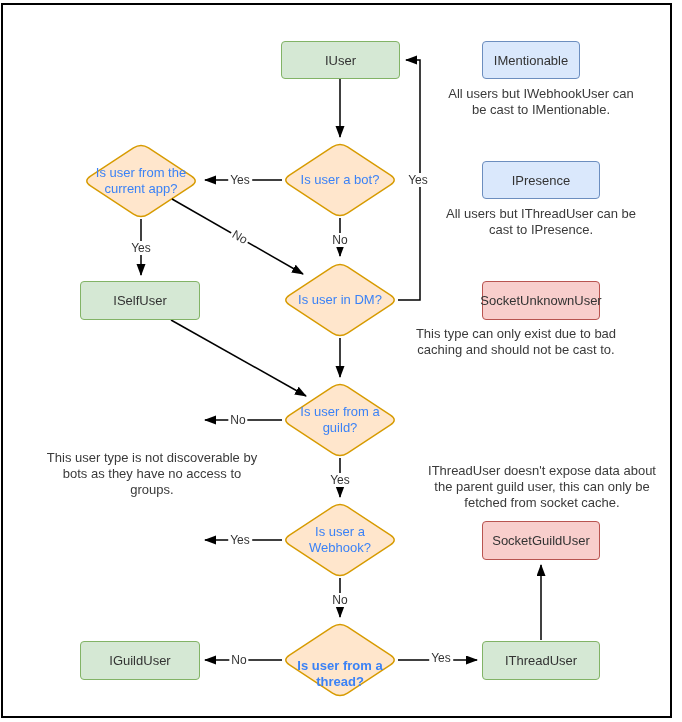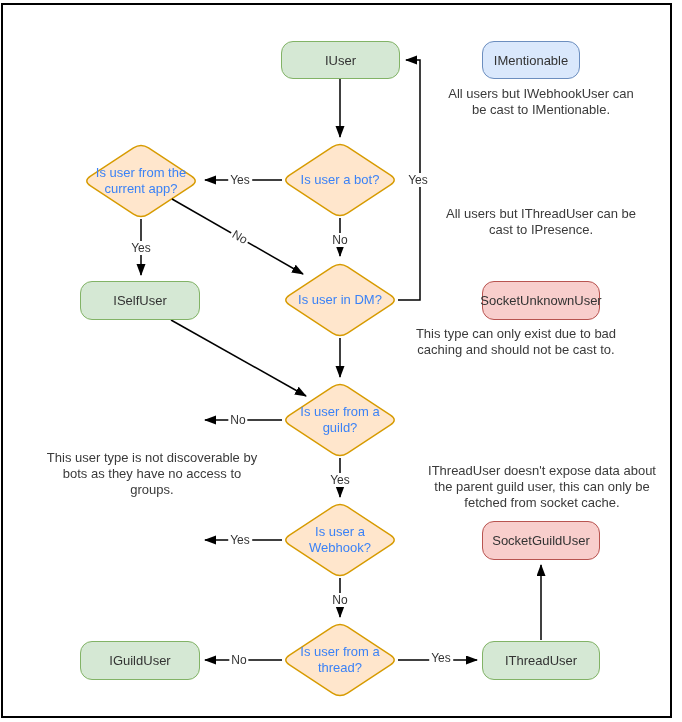--- a/index.html
+++ b/index.html
@@ -9,21 +9,21 @@
   }
   .frame {
     position:absolute; left:1px; top:3px; width:671px; height:715px;
     border:2px solid #000; box-sizing:border-box; pointer-events:none;
   }
   svg.layer { position:absolute; left:0; top:0; width:682px; height:722px; }
   .edge { stroke:var(--line); stroke-width:1.5; fill:none; marker-end:url(#arrow); }
   .diamond { fill:var(--orange-fill); stroke:var(--orange-stroke); stroke-width:1.4; }
   .arrowhead { fill:var(--line); }
   .box {
-    position:absolute; box-sizing:border-box; border:1.4px solid; border-radius:12px;
+    position:absolute; box-sizing:border-box; border:1.4px solid; border-radius:4px;
     display:flex; align-items:center; justify-content:center;
     font-size:13px; color:#333; white-space:nowrap;
   }
   .box.green { background:var(--green-fill); border-color:var(--green-stroke); }
   .box.blue  { background:var(--blue-fill);  border-color:var(--blue-stroke); }
   .box.red   { background:var(--red-fill);   border-color:var(--red-stroke); }
   .dlabel {
     position:absolute; transform:translate(-50%,-50%); text-align:center;
     font-size:13px; line-height:16px; color:#3b82f6;
   }
@@ -67,32 +67,33 @@
     <line class="edge" x1="340" y1="458" x2="340" y2="497"></line>
     <line class="edge" x1="282" y1="540" x2="205" y2="540"></line>
     <line class="edge" x1="340" y1="578" x2="340" y2="617"></line>
     <line class="edge" x1="282" y1="660" x2="205" y2="660"></line>
     <line class="edge" x1="398" y1="660" x2="477" y2="660"></line>
     <line class="edge" x1="541" y1="640" x2="541" y2="565"></line>
   </svg>
 
   <div class="box green" style="left:281px; top:41px;  width:119px; height:38px;">IUser</div>
   <div class="box blue" style="left:482px; top:41px;  width:98px; height:38px;text-align:right;">IMentionable</div>
+  <div class="box blue" style="left:482px; top:161px; width:118px; height:38px;">IPresence</div>
   <div class="box red" style="left:482px; top:281px; width:118px; height:39px;">SocketUnknownUser</div>
   <div class="box green" style="left:80px;  top:281px; width:120px; height:39px;">ISelfUser</div>
   <div class="box red" style="left:482px; top:521px; width:118px; height:39px;">SocketGuildUser</div>
   <div class="box green" style="left:80px;  top:641px; width:120px; height:39px;">IGuildUser</div>
   <div class="box green" style="left:482px; top:641px; width:118px; height:39px;">IThreadUser</div>
 
   <div class="dlabel" style="left:340px; top:180px; width:110px;">Is user a bot?</div>
   <div class="dlabel" style="left:141px; top:181px; width:106px;">Is user from the current app?</div>
   <div class="dlabel" style="left:340px; top:300px; width:110px;">Is user in DM?</div>
   <div class="dlabel" style="left:340px; top:420px; width:100px;">Is user from a guild?</div>
   <div class="dlabel" style="left:340px; top:540px; width:90px;">Is user a Webhook?</div>
-  <div class="dlabel" style="left:340px; top:660px; width:100px;">Is user from a thread?</div>
+  <div class="dlabel" style="left:340px; top:674px; width:100px;font-weight:bold;">Is user from a thread?</div>
 
   <div class="elabel" style="left:240px; top:180px;">Yes</div>
   <div class="elabel" style="left:340px; top:240px;">No</div>
   <div class="elabel" style="left:141px; top:248px;">Yes</div>
   <div class="elabel rot" style="left:240px; top:237px;">No</div>
   <div class="elabel" style="left:418px; top:180px;">Yes</div>
   <div class="elabel" style="left:238px; top:420px;">No</div>
   <div class="elabel" style="left:340px; top:480px;">Yes</div>
   <div class="elabel" style="left:240px; top:540px;">Yes</div>
   <div class="elabel" style="left:340px; top:600px;">No</div>

